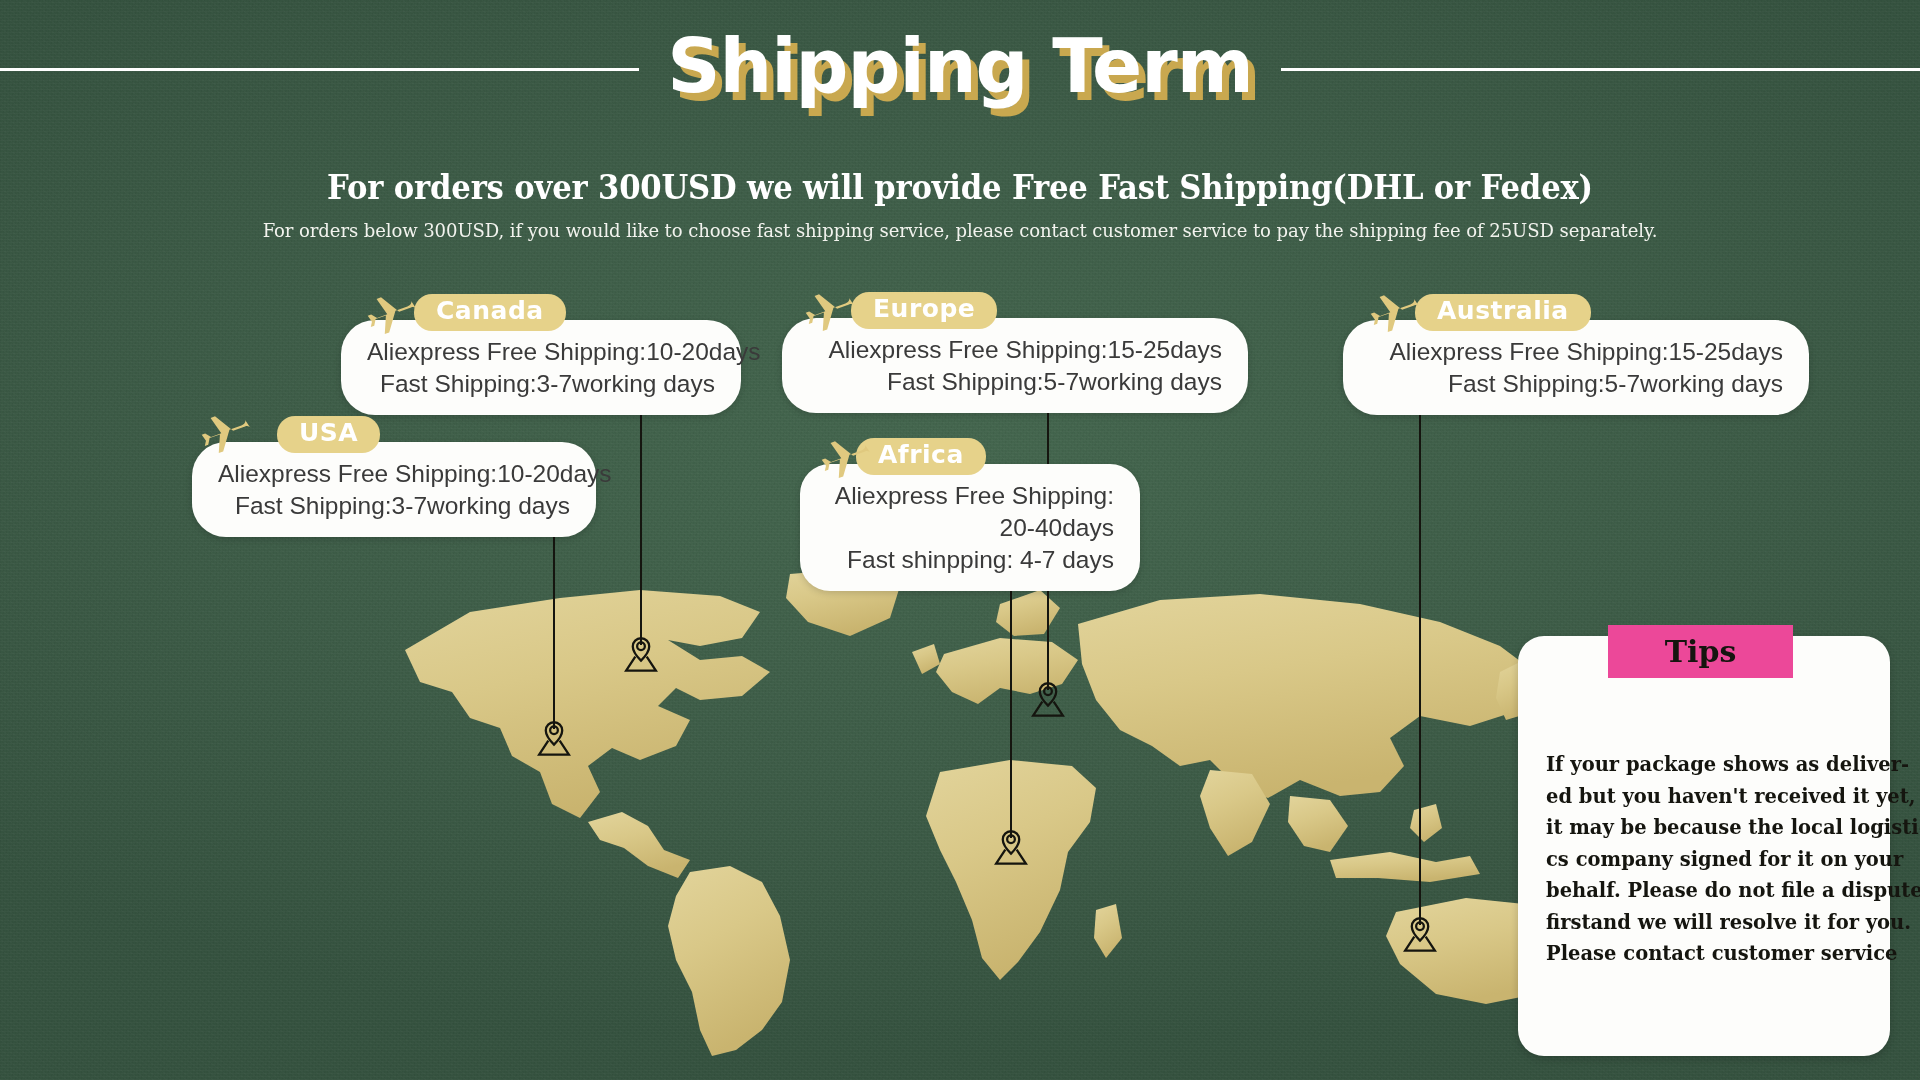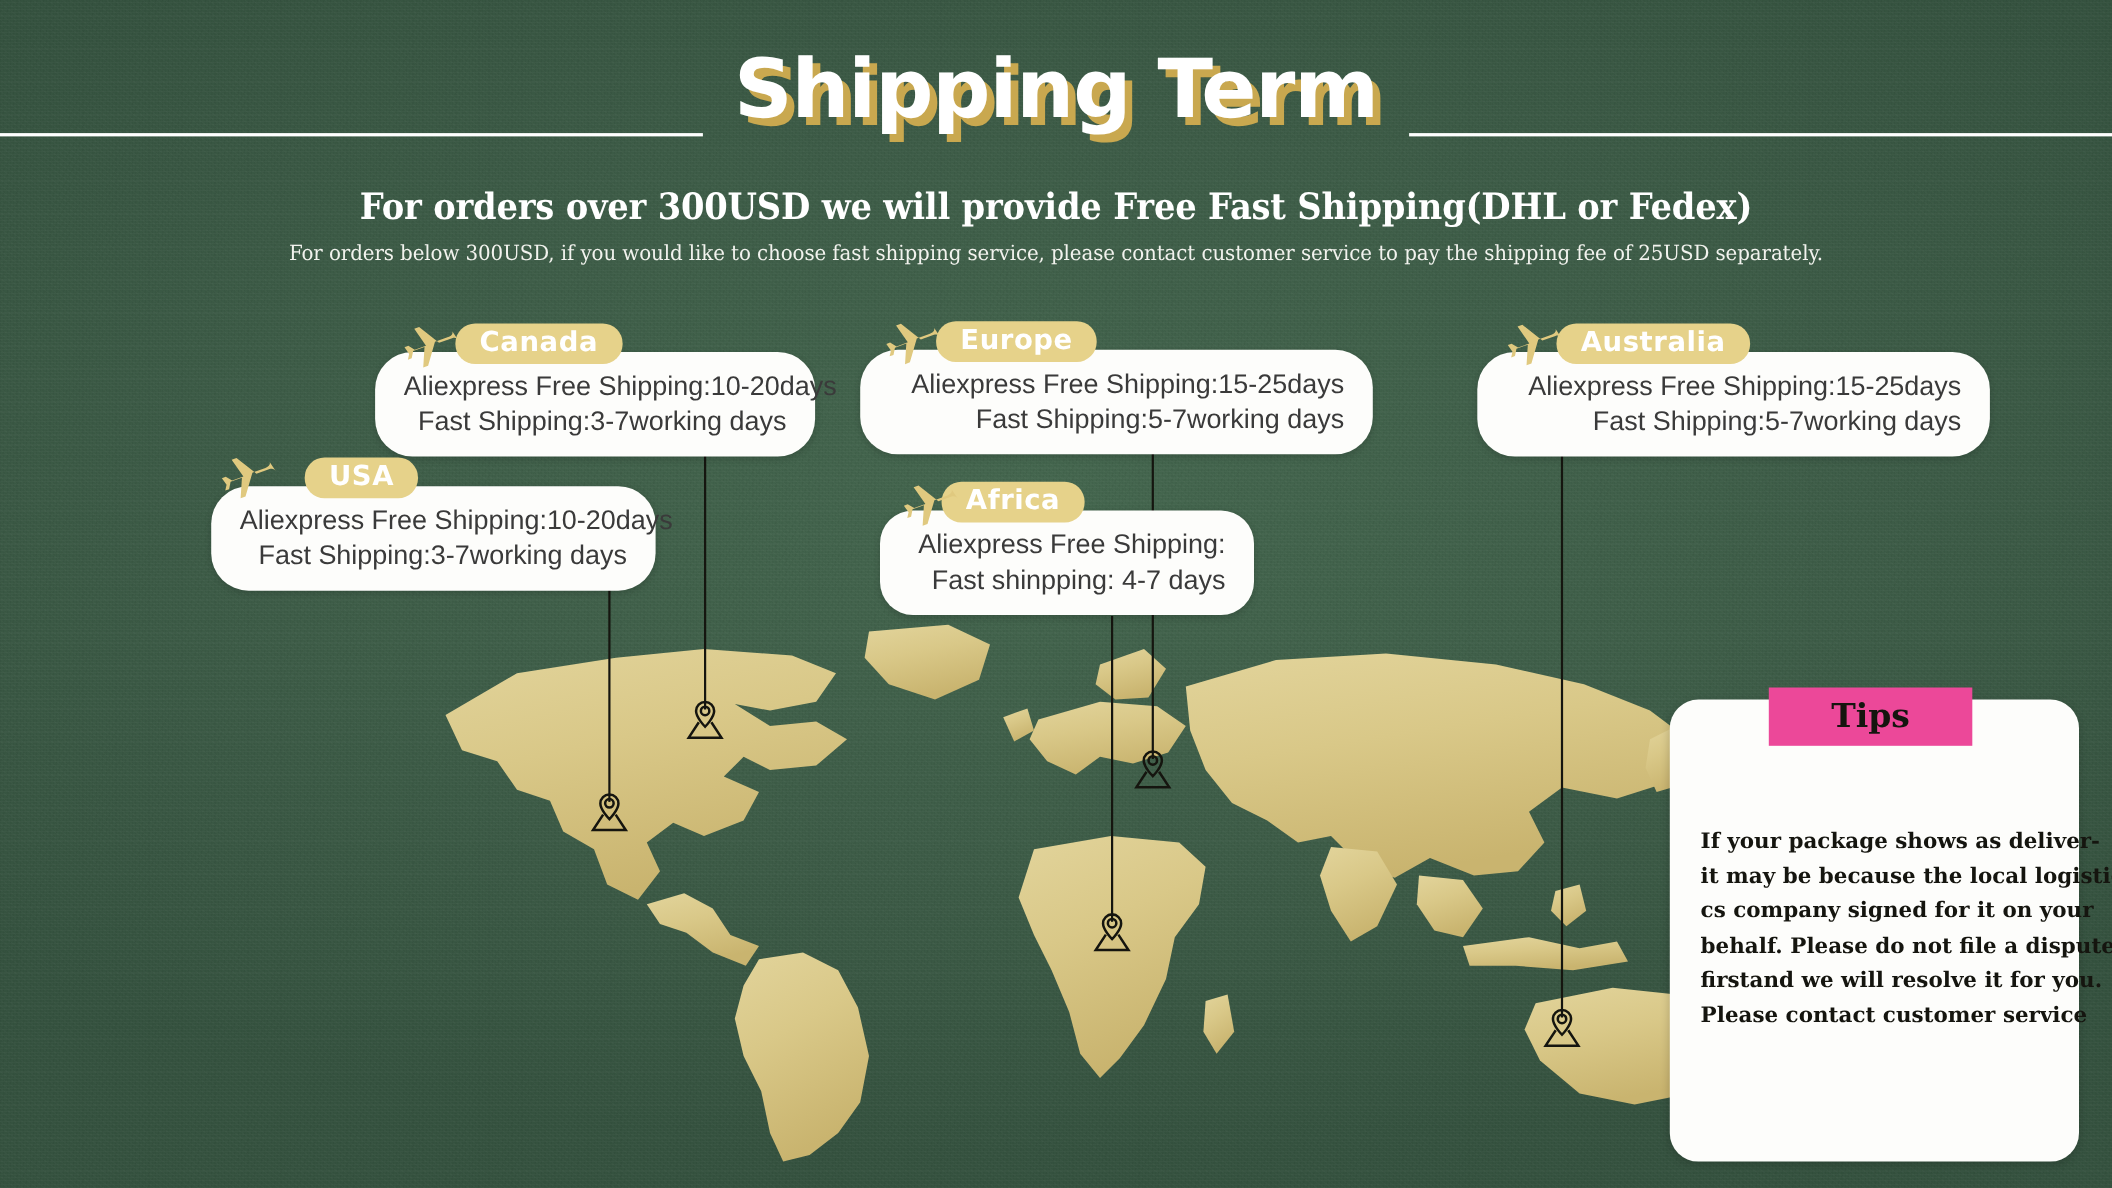--- a/index.html
+++ b/index.html
@@ -28,21 +28,21 @@
       repeating-linear-gradient(118deg, rgba(0,0,0,.035) 0 1px, transparent 1px 5px);
   }
 
   
   #map-wrap { position:absolute; left:0; top:560px; width:1920px; height:520px; }
   #map-wrap svg { display:block; width:100%; height:100%; }
 
   
   #title-row {
     position:absolute; top:14px; left:0; width:1920px; height:110px;
-    display:flex; align-items:flex-end; justify-content:center; gap:28px;
+    display:flex; align-items:center; justify-content:center; gap:28px;
   }
   .rule { height:3px; background:#ffffff; flex:0 0 auto; }
   .rule.left  { width:655px; }
   .rule.right { width:655px; }
   #main-title {
     font-size:74px; font-weight:700; color:#ffffff;
     letter-spacing:-1px; white-space:nowrap;
     font-family:"DejaVu Sans", sans-serif;
     text-shadow: 7px 8px 0 #c9a84f;
     line-height:1;
@@ -293,20 +293,21 @@
 
 <div class="card" style="left:800px; top:438px; width:340px;">
   <div class="plane" style="left:12px; top:-5px;">
     <svg viewBox="0 0 64 54">
         <path fill="#e0c97f" d="M61 21.5c-1-2.5-3.6-3.3-6.1-2.4l-12.4 4.4-18.8-14.9-4.6 1.7 11.1 15.9-10.6 3.8-6.1-3.6-3.6 1.3 4.4 6.3-1.2 5.4 3.6-1.3 1.4-6.9 10.7-3.8-1.2 19.4 4.6-1.7 6.5-22.6 12.4-4.4c2.5-.9 4.9-2.9 3.9-5.6z"></path>
       </svg>
   </div>
   <div class="pill" style="left:56px; top:0px;">Africa</div>
   <div class="card-body" style="margin-top:26px; border-radius:30px;">
     <div class="card-line">Aliexpress Free Shipping:</div>
+    <div class="card-line">20-40days</div>
     <div class="card-line">Fast shinpping: 4-7 days</div>
   </div>
 </div>
 
 <div class="card" style="left:1343px; top:294px; width:466px;">
   <div class="plane" style="left:18px; top:-7px;">
     <svg viewBox="0 0 64 54">
         <path fill="#e0c97f" d="M61 21.5c-1-2.5-3.6-3.3-6.1-2.4l-12.4 4.4-18.8-14.9-4.6 1.7 11.1 15.9-10.6 3.8-6.1-3.6-3.6 1.3 4.4 6.3-1.2 5.4 3.6-1.3 1.4-6.9 10.7-3.8-1.2 19.4 4.6-1.7 6.5-22.6 12.4-4.4c2.5-.9 4.9-2.9 3.9-5.6z"></path>
       </svg>
   </div>
@@ -315,19 +316,20 @@
     <div class="card-line">Aliexpress Free Shipping:15-25days</div>
     <div class="card-line">Fast Shipping:5-7working days</div>
   </div>
 </div>
 
 <div id="tips">
   <div id="tips-card"></div>
   <div id="tips-header">Tips</div>
   <div id="tips-body">
     <span>If your package shows as deliver-</span>
+    <span>ed but you haven't received it yet,</span>
     <span>it may be because the local logisti-</span>
     <span>cs company signed for it on your</span>
     <span>behalf. Please do not file a dispute.</span>
     <span>firstand we will resolve it for you.</span>
     <span>Please contact customer service</span>
   </div>
 </div>
 
 </body></html>

